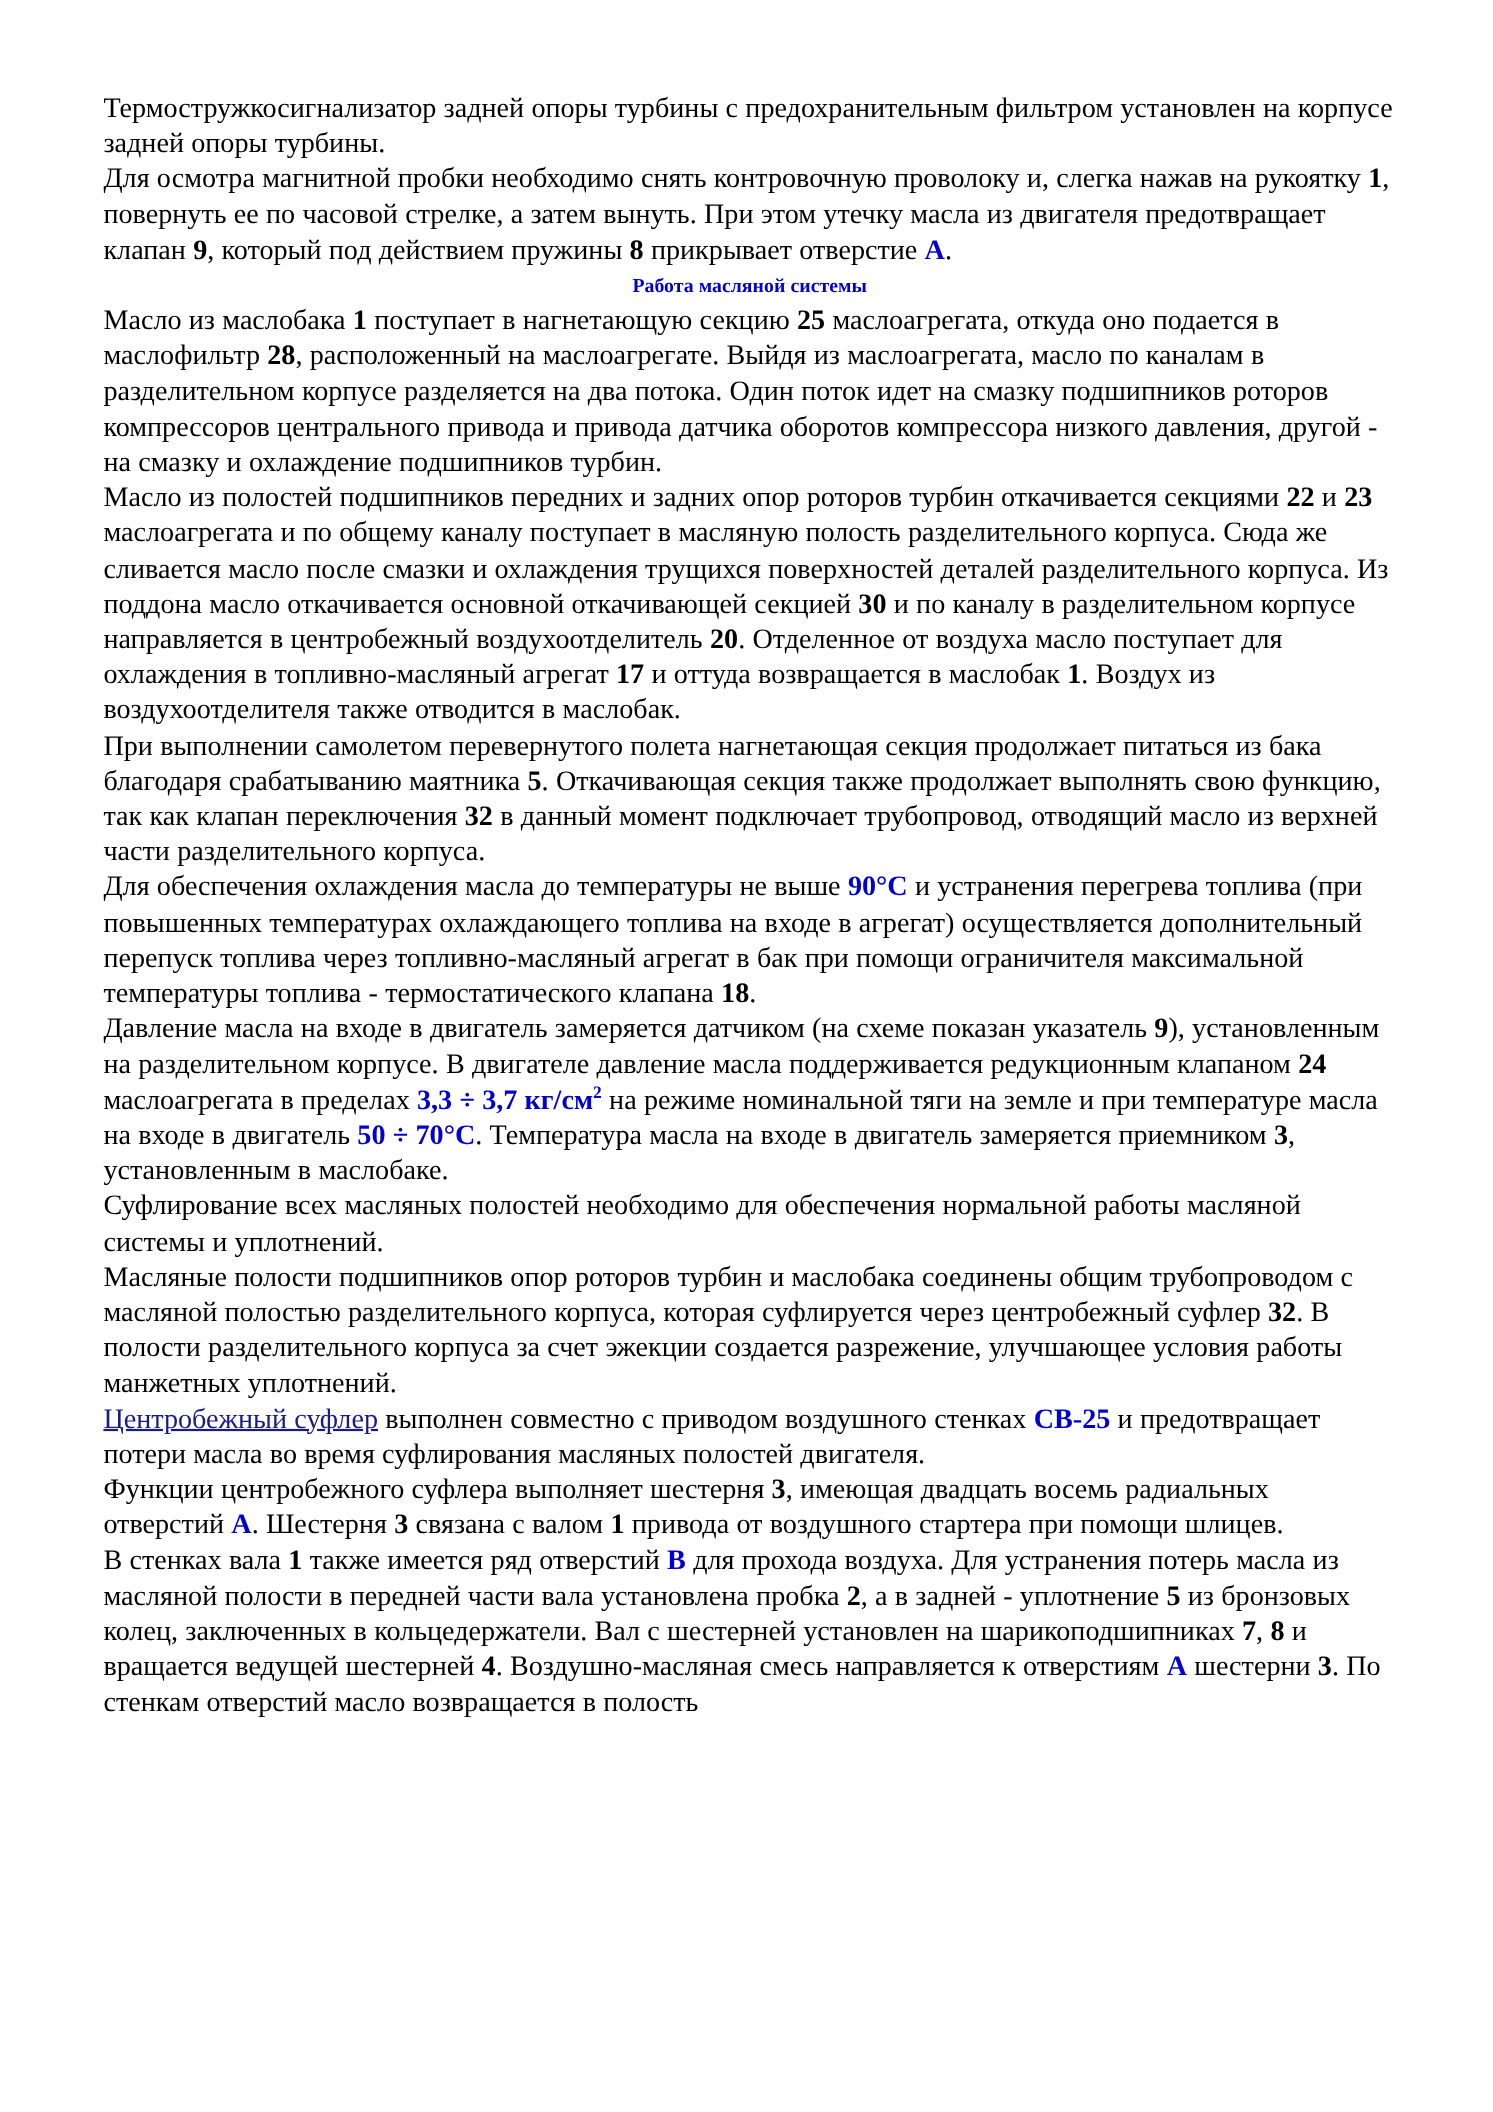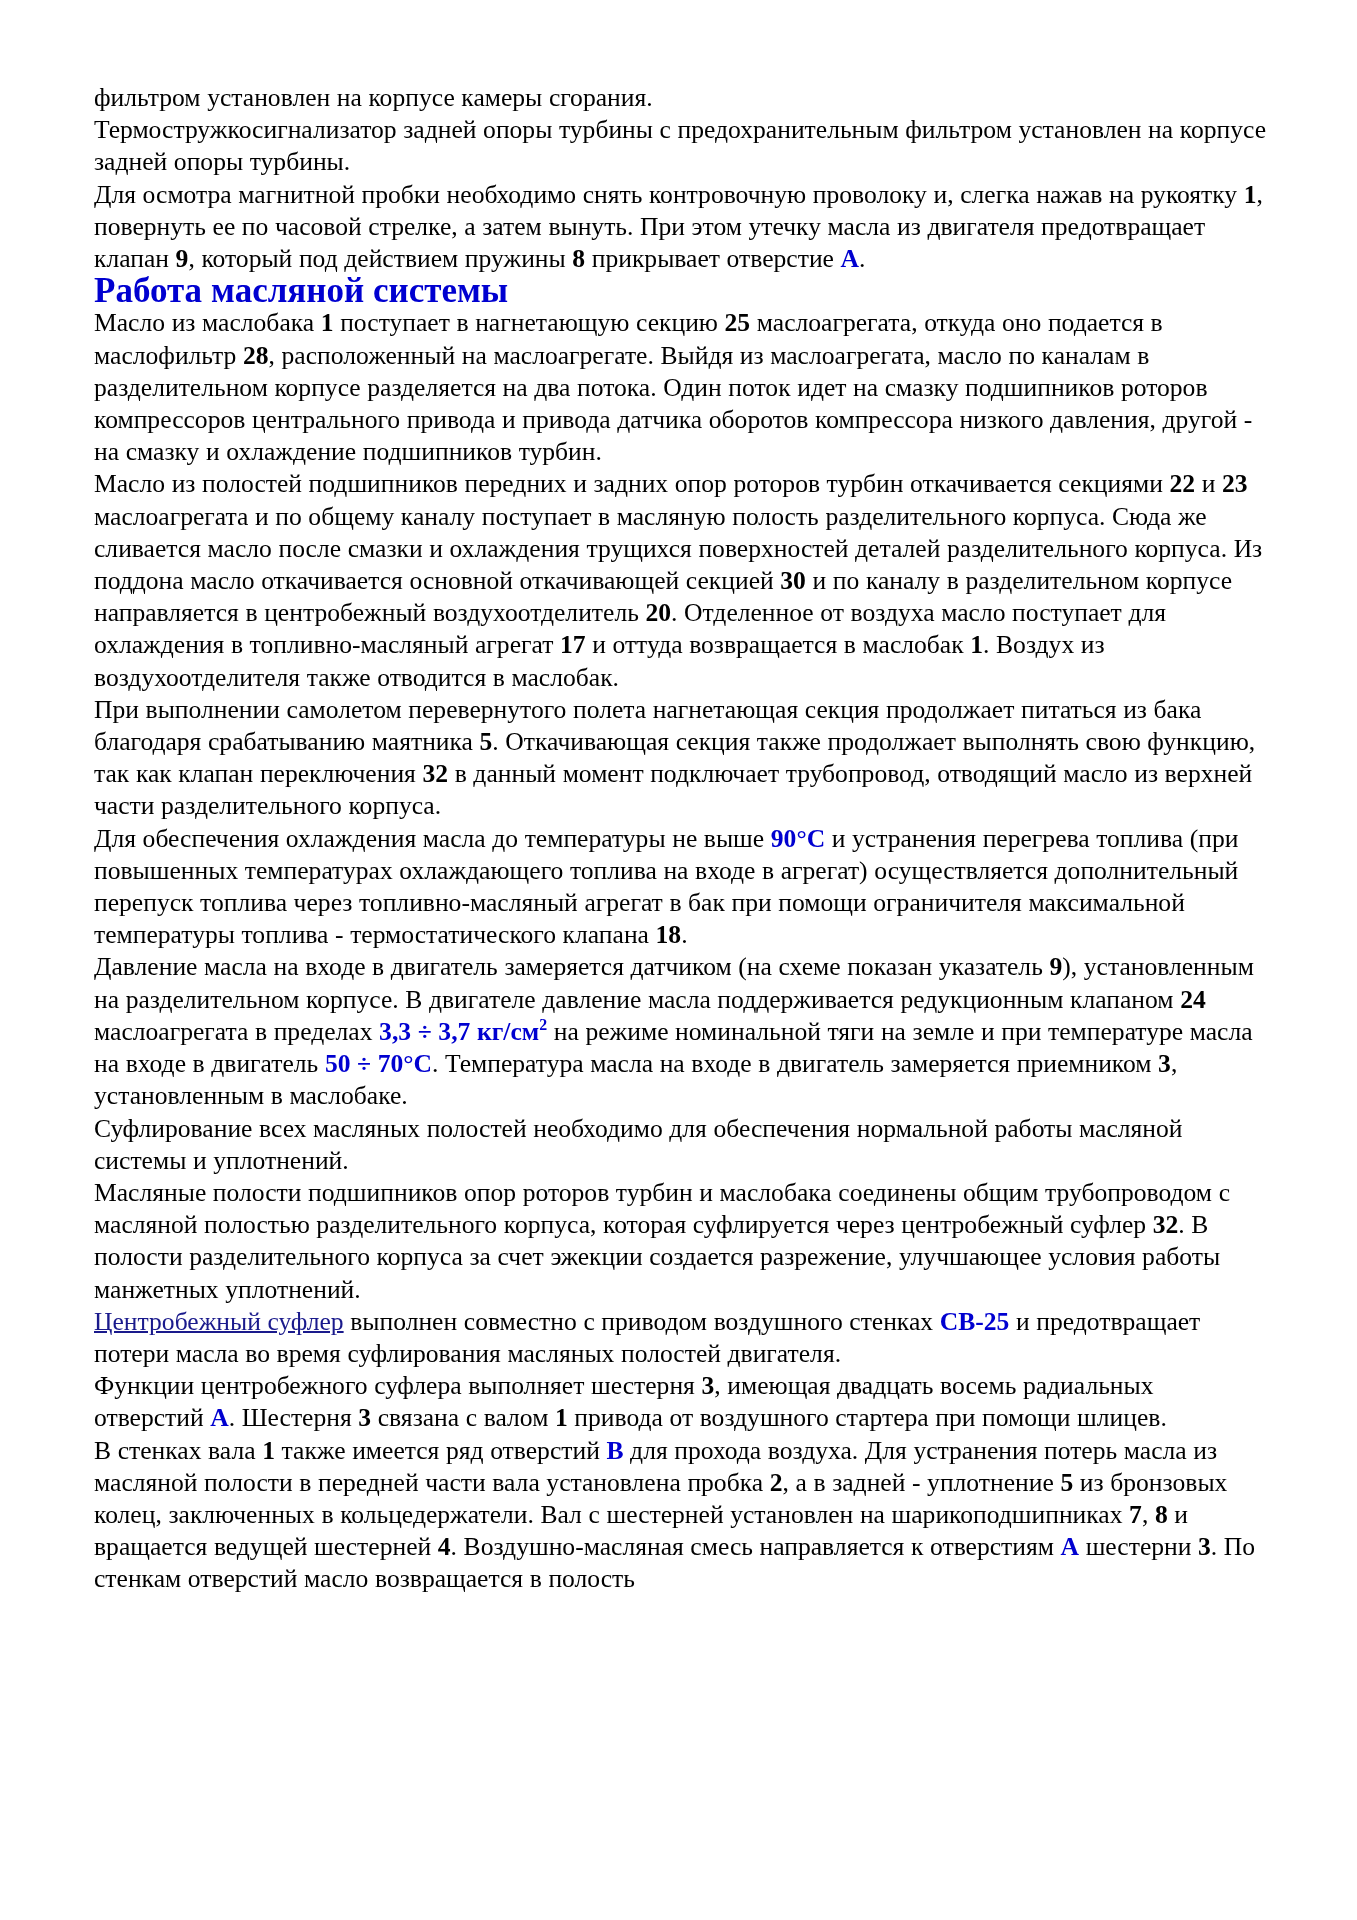--- a/index.html
+++ b/index.html
@@ -37,24 +37,24 @@
   p.para {
     margin: 0;
     padding: 0;
     text-indent: 0;
     text-align: left;
   }
 
   h2.heading {
     margin: 0;
     padding: 0;
-    font-size: 35px;
+    font-size: 18px;
     line-height: 32.2px;
     font-weight: bold;
-    text-align: left;
+    text-align: center;
     color: #0000d0;
     font-family: "Liberation Serif", "DejaVu Serif", serif;
   }
 
   b, .num {
     font-weight: bold;
   }
 
   .blue {
     color: #0000d0;
@@ -72,21 +72,20 @@
     vertical-align: super;
     line-height: 0;
     font-weight: bold;
   }
 </style>
 </head>
 <body>
 
 <div class="page">
   <div class="doc-body" id="doc-body">
-      <p class="para">фильтром установлен на корпусе камеры сгорания.</p>
       <p class="para">Термостружкосигнализатор задней опоры турбины с предохранительным фильтром установлен на корпусе задней опоры турбины.</p>
       <p class="para"><span>Для осмотра магнитной пробки необходимо снять контровочную проволоку и, слегка нажав на рукоятку </span><span class="num">1</span><span>, повернуть ее по часовой стрелке, а затем вынуть. При этом утечку масла из двигателя предотвращает клапан </span><span class="num">9</span><span>, который под действием пружины </span><span class="num">8</span><span> прикрывает отверстие </span><span class="blue">А</span><span>.</span></p>
       <h2 class="heading">Работа масляной системы</h2>
       <p class="para"><span>Масло из маслобака </span><span class="num">1</span><span> поступает в нагнетающую секцию </span><span class="num">25</span><span> маслоагрегата, откуда оно подается в маслофильтр </span><span class="num">28</span><span>, расположенный на маслоагрегате. Выйдя из маслоагрегата, масло по каналам в разделительном корпусе разделяется на два потока. Один поток идет на смазку подшипников роторов компрессоров центрального привода и привода датчика оборотов компрессора низкого давления, другой - на смазку и охлаждение подшипников турбин.</span></p>
       <p class="para"><span>Масло из полостей подшипников передних и задних опор роторов турбин откачивается секциями </span><span class="num">22</span><span> и </span><span class="num">23</span><span> маслоагрегата и по общему каналу поступает в масляную полость разделительного корпуса. Сюда же сливается масло после смазки и охлаждения трущихся поверхностей деталей разделительного корпуса. Из поддона масло откачивается основной откачивающей секцией </span><span class="num">30</span><span> и по каналу в разделительном корпусе направляется в центробежный воздухоотделитель </span><span class="num">20</span><span>. Отделенное от воздуха масло поступает для охлаждения в топливно-масляный агрегат </span><span class="num">17</span><span> и оттуда возвращается в маслобак </span><span class="num">1</span><span>. Воздух из воздухоотделителя также отводится в маслобак.</span></p>
       <p class="para"><span>При выполнении самолетом перевернутого полета нагнетающая секция продолжает питаться из бака благодаря срабатыванию маятника </span><span class="num">5</span><span>. Откачивающая секция также продолжает выполнять свою функцию, так как клапан переключения </span><span class="num">32</span><span> в данный момент подключает трубопровод, отводящий масло из верхней части разделительного корпуса.</span></p>
       <p class="para"><span>Для обеспечения охлаждения масла до температуры не выше </span><span class="blue">90°C</span><span> и устранения перегрева топлива (при повышенных температурах охлаждающего топлива на входе в агрегат) осуществляется дополнительный перепуск топлива через топливно-масляный агрегат в бак при помощи ограничителя максимальной температуры топлива - термостатического клапана </span><span class="num">18</span><span>.</span></p>
       <p class="para"><span>Давление масла на входе в двигатель замеряется датчиком (на схеме показан указатель </span><span class="num">9</span><span>), установленным на разделительном корпусе. В двигателе давление масла поддерживается редукционным клапаном </span><span class="num">24</span><span> маслоагрегата в пределах  </span><span class="blue">3,3 ÷ 3,7 кг/см<sup>2</sup></span><span> на режиме номинальной тяги на земле и при температуре масла на входе в двигатель </span><span class="blue">50 ÷ 70°C</span><span>. Температура масла на входе в двигатель замеряется приемником </span><span class="num">3</span><span>, установленным в маслобаке.</span></p>
       <p class="para">Суфлирование всех масляных полостей необходимо для обеспечения нормальной работы масляной системы и уплотнений.</p>
       <p class="para"><span>Масляные полости подшипников опор роторов турбин и маслобака соединены общим трубопроводом с масляной полостью разделительного корпуса, которая суфлируется через центробежный суфлер </span><span class="num">32</span><span>. В полости разделительного корпуса за счет эжекции создается разрежение, улучшающее условия работы манжетных уплотнений.</span></p>

